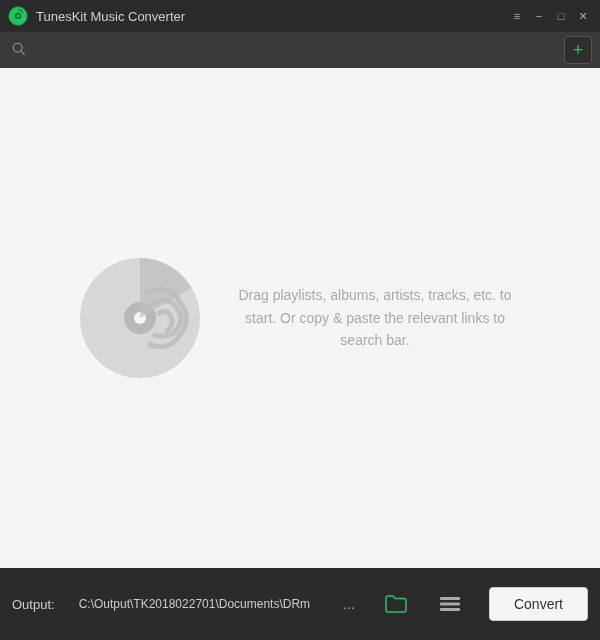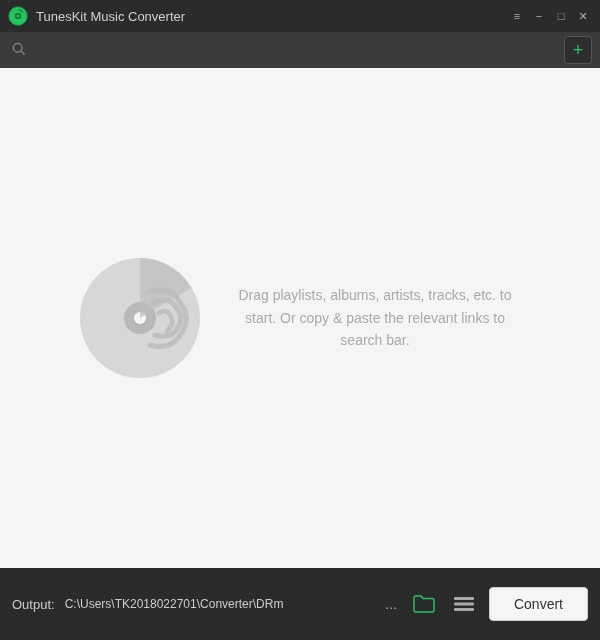--- a/index.html
+++ b/index.html
@@ -126,21 +126,21 @@
     }
 
     
     #bottom-bar {
       width: 100%;
       height: 72px;
       background: #2b2b2b;
       display: flex;
       align-items: center;
       padding: 0 12px;
-      gap: 10px;
+      gap: 24px;
     }
     #output-label {
       color: #ccc;
       font-size: 13px;
       white-space: nowrap;
     }
     #output-path {
       color: #ccc;
       font-size: 12px;
       flex: 1;
@@ -234,21 +234,21 @@
     <path d="M84 60 Q92 55 96 64 Q100 71 92 78" fill="none" stroke="#c0c0c0" stroke-width="5" stroke-linecap="round"></path>
 
     <path d="M65 65 L65 5 A60 60 0 0 1 116 35 Z" fill="#bdbdbd" opacity="0.7"></path>
   </svg>
 
   <p id="empty-text">Drag playlists, albums, artists, tracks, etc. to start. Or copy &amp; paste the relevant links to search bar.</p>
 </div>
 
 <div id="bottom-bar">
   <span id="output-label">Output:</span>
-  <span id="output-path">C:\Users\TK2018022701\Converter\DRm</span>
+  <span id="output-path">C:\Output\TK2018022701\Documents\DRm</span>
   <button id="ellipsis-btn">...</button>
 
   <button id="folder-btn">
     <svg width="22" height="18" viewBox="0 0 22 18" fill="none" xmlns="http://www.w3.org/2000/svg">
       <path d="M1 3 C1 2 2 1 3 1 L8 1 L10 3.5 L19 3.5 C20 3.5 21 4.5 21 5.5 L21 15 C21 16 20 17 19 17 L3 17 C2 17 1 16 1 15 Z" stroke="#22c55e" stroke-width="1.5" fill="none"></path>
     </svg>
   </button>
 
   <button id="list-btn">
     <svg width="22" height="18" viewBox="0 0 22 18" fill="none" xmlns="http://www.w3.org/2000/svg">

